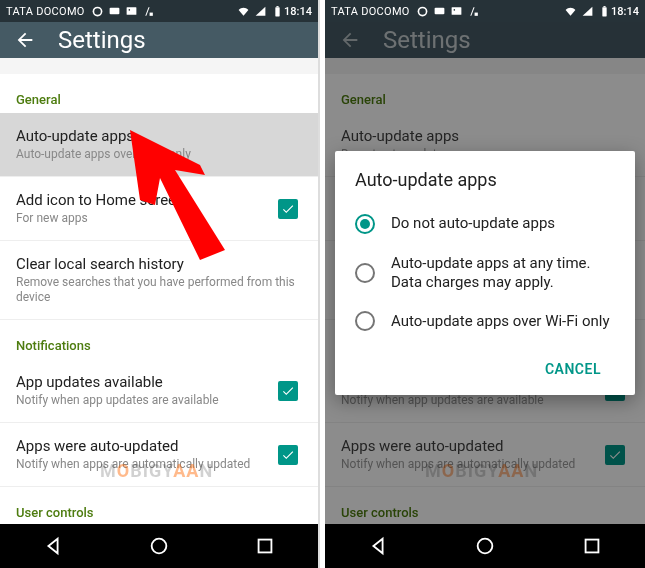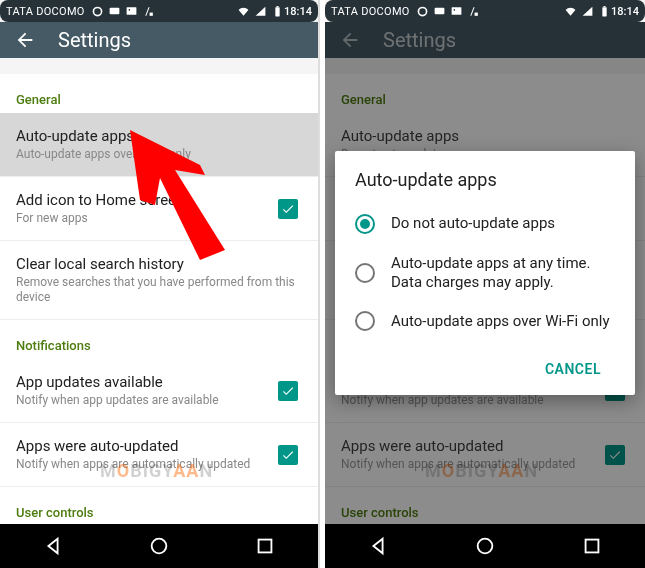--- a/index.html
+++ b/index.html
@@ -3,31 +3,31 @@
 <meta charset="utf-8">
 <style>
   * { margin: 0; padding: 0; box-sizing: border-box; }
   html, body { width: 645px; height: 568px; font-family: Roboto, Arial, sans-serif; background: #fff; overflow: hidden; }
   .stage { position: relative; width: 645px; height: 568px; }
   .phone { position: absolute; top: 0; width: 320px; height: 568px; background: #f5f5f5; overflow: hidden; }
   .phone-left { left: 0; border-right: 2px solid #ddd; }
   .phone-right { left: 325px; }
 
   
-  .statusbar { height: 22px; background: #263238; color: #fff; display: flex; align-items: center; padding: 0 6px; font-size: 11px; border-radius: 8px; }
+  .statusbar { height: 22px; background: #263238; color: #fff; display: flex; align-items: center; padding: 0 6px; font-size: 11px; }
   .statusbar .carrier { flex: 0 0 auto; letter-spacing: .3px; }
   .statusbar .sb-icons { display: flex; align-items: center; gap: 4px; margin-left: 6px; }
   .statusbar .spacer { flex: 1; }
   .statusbar .right-icons { display: flex; align-items: center; gap: 4px; }
   .statusbar .clock { font-weight: 500; }
   .sb-ico { width: 13px; height: 13px; display: inline-flex; }
   .sb-ico svg { width: 100%; height: 100%; fill: #fff; }
 
   
-  .appbar { height: 36px; background: #455A64; color: #fff; display: flex; align-items: center; padding: 0 14px; font-size: 20px; }
+  .appbar { height: 36px; background: #455A64; color: #fff; display: flex; align-items: center; padding: 0 14px; font-size: 24px; }
   .appbar .back { width: 22px; height: 22px; margin-right: 22px; display: inline-flex; }
   .appbar .back svg { width: 100%; height: 100%; fill: #fff; }
   .appbar .title { font-weight: 400; }
 
   
   .list { background: #fff; }
   .section-header { color: #4d7c0f; font-size: 13px; font-weight: 500; padding: 18px 16px 6px; background: #fff; }
   .item { display: flex; align-items: center; padding: 14px 16px; border-bottom: 1px solid #eee; background: #fff; position: relative; }
   .item-text { flex: 1; }
   .item-title { font-size: 15px; color: #212121; }

